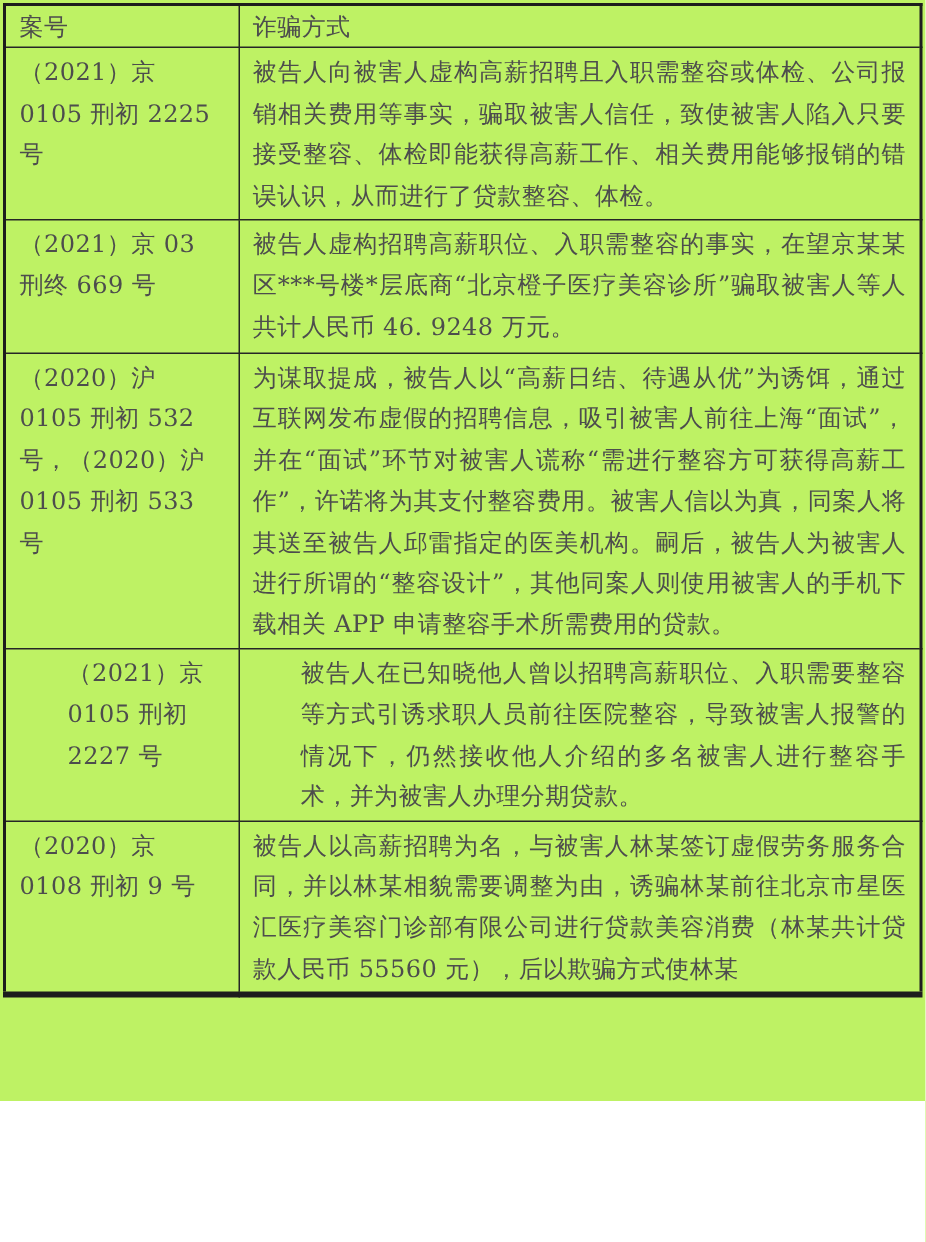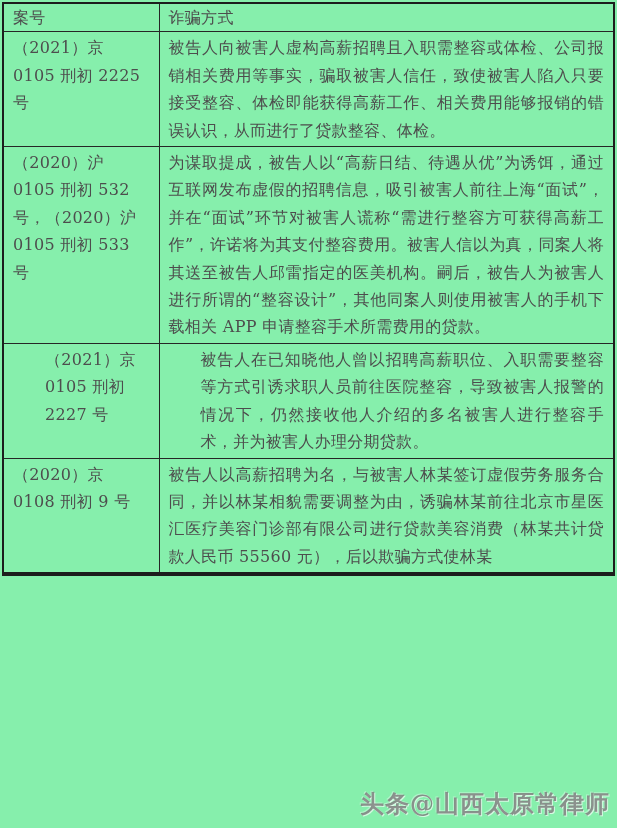--- a/index.html
+++ b/index.html
@@ -3,22 +3,22 @@
 <meta charset="utf-8">
 <style>
   html, body {
     margin: 0;
     padding: 0;
     background: #ffffff;
   }
   .doc {
     position: relative;
     width: 617px;
-    height: 828px;
-    background: #86efac;
+    height: 734px;
+    background: #bef264;
     overflow: hidden;
     font-family: "DejaVu Serif", "Liberation Serif", serif;
   }
   table.case-table {
     position: absolute;
     left: 2px;
     top: 2px;
     width: 611px;
     border-collapse: collapse;
     table-layout: fixed;
@@ -83,30 +83,33 @@
     </colgroup>
     <tbody>
         <tr class="hdr">
       <th>案号</th>
       <th>诈骗方式</th>
     </tr>
     <tr class="r1">
       <td class="caseno">（2021）京 0105 刑初 2225 号</td>
       <td class="method">被告人向被害人虚构高薪招聘且入职需整容或体检、公司报销相关费用等事实，骗取被害人信任，致使被害人陷入只要接受整容、体检即能获得高薪工作、相关费用能够报销的错误认识，从而进行了贷款整容、体检。</td>
     </tr>
+    <tr class="r3">
+      <td class="caseno">（2021）京 03 刑终 669 号</td>
+      <td class="method">被告人虚构招聘高薪职位、入职需整容的事实，在望京某某区***号楼*层底商“北京橙子医疗美容诊所”骗取被害人等人共计人民币 46. 9248 万元。</td>
+    </tr>
     <tr class="r4">
       <td class="caseno">（2020）沪 0105 刑初 532 号，（2020）沪 0105 刑初 533 号</td>
       <td class="method">为谋取提成，被告人以“高薪日结、待遇从优”为诱饵，通过互联网发布虚假的招聘信息，吸引被害人前往上海“面试”，并在“面试”环节对被害人谎称“需进行整容方可获得高薪工作”，许诺将为其支付整容费用。被害人信以为真，同案人将其送至被告人邱雷指定的医美机构。嗣后，被告人为被害人进行所谓的“整容设计”，其他同案人则使用被害人的手机下载相关 APP 申请整容手术所需费用的贷款。</td>
     </tr>
     <tr class="r6">
       <td class="caseno">（2021）京 0105 刑初 2227 号</td>
       <td class="method">被告人在已知晓他人曾以招聘高薪职位、入职需要整容等方式引诱求职人员前往医院整容，导致被害人报警的情况下，仍然接收他人介绍的多名被害人进行整容手术，并为被害人办理分期贷款。</td>
     </tr>
     <tr class="r7">
       <td class="caseno">（2020）京 0108 刑初 9 号</td>
       <td class="method">被告人以高薪招聘为名，与被害人林某签订虚假劳务服务合同，并以林某相貌需要调整为由，诱骗林某前往北京市星医汇医疗美容门诊部有限公司进行贷款美容消费（林某共计贷款人民币 55560 元），后以欺骗方式使林某</td>
     </tr>
   </tbody>
     </table>
 
-  <div class="watermark">头条@山西太原常律师</div>
 
 </div>
 
 </body></html>

